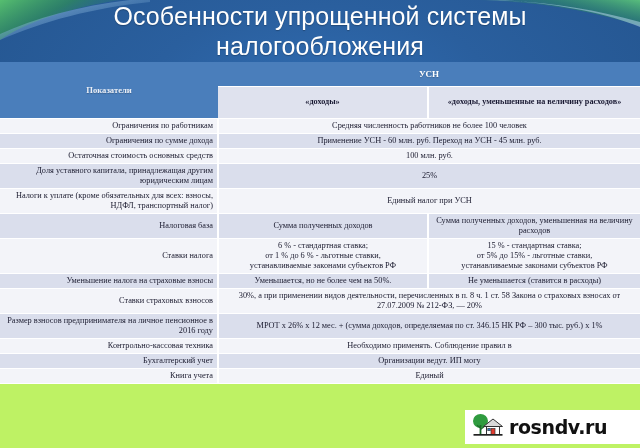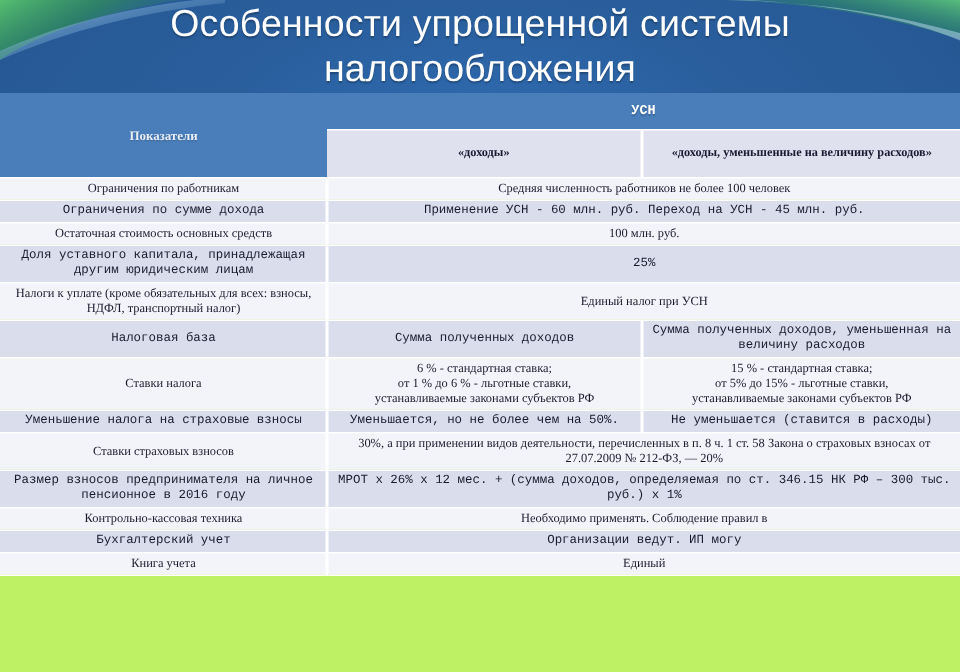--- a/index.html
+++ b/index.html
@@ -83,38 +83,37 @@
     border-right: 2px solid #ffffff;
   }
   .hdr-usn {
     background: #4a7ebb;
     color: #ffffff;
     text-align: center;
     font-size: 9px;
     font-weight: 700;
     height: 24px;
     text-shadow: 0 1px 1px rgba(0,0,0,0.22);
-    font-family: Liberation Mono, monospace;
   }
   .hdr-sub {
     background: #dfe2ee;
     color: #1a1a33;
     text-align: center;
     font-size: 8.2px;
     height: 32px;
     line-height: 10px;
   }
   .hdr-sub.left-div { border-left: 2px solid #ffffff; margin-top: 12px; }
 
   
   .r-light  { background: #f3f4f9; }
-  .r-dark   { background: #dadeec; font-family: Liberation Mono, monospace; }
+  .r-dark   { background: #dadeec; }
 
   td.ind {
-    text-align: center;
+    text-align: right;
     padding-left: 5px;
     line-height: 10px;
     border-right: 2px solid #ffffff;
   }
   td.val {
     text-align: center;
     line-height: 10px;
   }
   td.val.split { border-left: 2px solid #ffffff; }
 
@@ -252,14 +251,29 @@
           <td class="ind">Бухгалтерский учет</td>
           <td class="val" colspan="2">Организации ведут.  ИП могу</td>
         </tr>
         <tr class="r-light">
           <td class="ind">Книга учета</td>
           <td class="val" colspan="2">Единый</td>
         </tr>
       </tbody>
   </table>
 
+  <div class="watermark">
+    <svg width="34" height="28" viewBox="0 0 34 28">
+
+      <ellipse cx="9.5" cy="8" rx="7.5" ry="7" fill="#2f9b3f"></ellipse>
+      <rect x="8.6" y="12" width="1.8" height="9" fill="#1d6b2a"></rect>
+      <path d="M9.5 15 L6 12.2 M9.5 16.5 L13 13.7" stroke="#1d6b2a" stroke-width="1.1" fill="none"></path>
+
+      <path d="M22 6 L31.5 13.5 L12.5 13.5 Z" fill="#d9d9d9" stroke="#333" stroke-width="1"></path>
+      <rect x="15.5" y="13.5" width="13" height="8" fill="#ffffff" stroke="#333" stroke-width="1"></rect>
+      <rect x="20" y="15.5" width="4" height="6" fill="#e23b2e" stroke="#333" stroke-width="0.7"></rect>
+      <rect x="16.8" y="15.3" width="2.4" height="2.4" fill="#2f7fd0" stroke="#333" stroke-width="0.6"></rect>
+      <rect x="2.5" y="21" width="29" height="1.7" fill="#222"></rect>
+    </svg>
+    <span class="wm-text">rosndv.ru</span>
+  </div>
 
 </div>
 
 </body></html>

